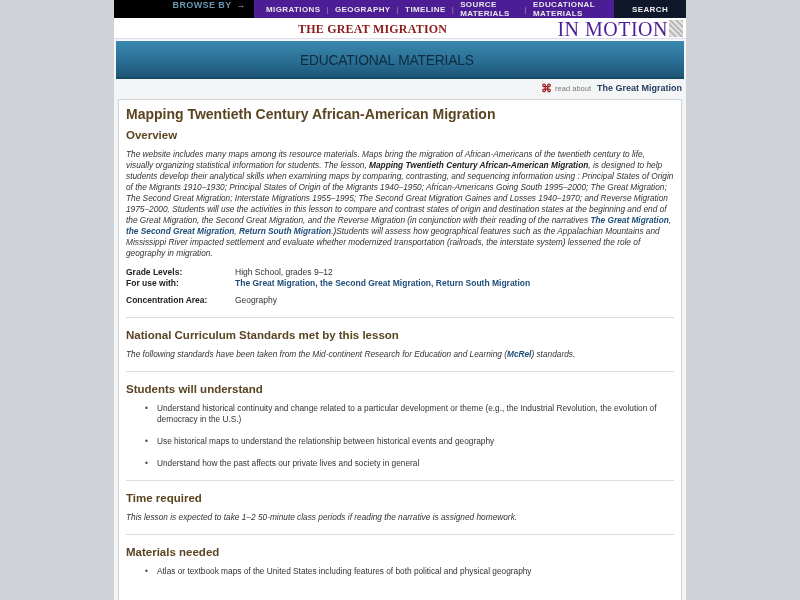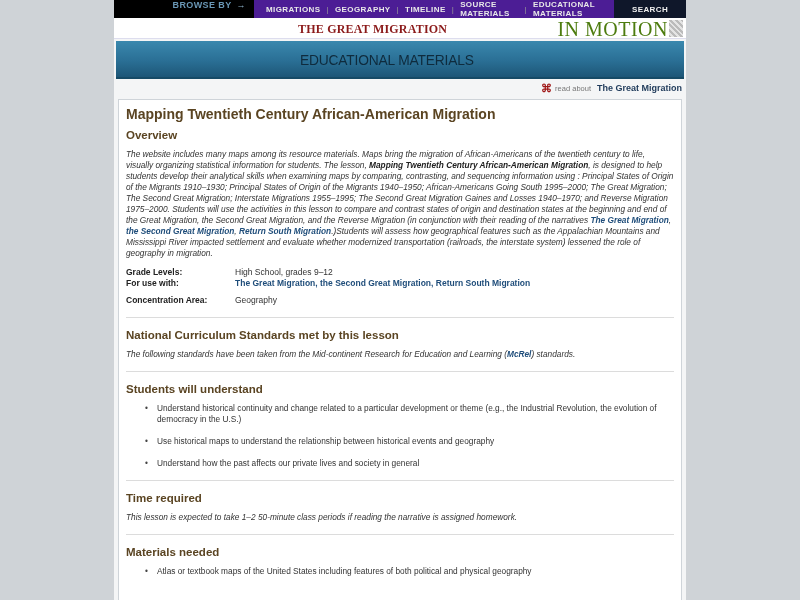--- a/index.html
+++ b/index.html
@@ -59,21 +59,21 @@
   .site-title {
     position: absolute; left: 184px; top: 4px;
     color: #8b1a1a;
     font-family: "Liberation Serif", serif;
     font-size: 12px; font-weight: bold;
     letter-spacing: 0.2px;
   }
   .inmotion {
     position: absolute; right: 18px; top: 0px;
     font-family: "Liberation Serif", serif;
-    font-size: 20px; color: #4d7c0f;
+    font-size: 20px; color: #4c1d95;
     letter-spacing: 0.5px;
   }
   .inmotion-mark {
     position: absolute; right: 3px; top: 2px;
     width: 14px; height: 17px;
     background: repeating-linear-gradient(45deg, #bbb 0 2px, #e4e4e4 2px 4px);
   }
   
   .banner {
     margin: 2px 2px 0 2px;

